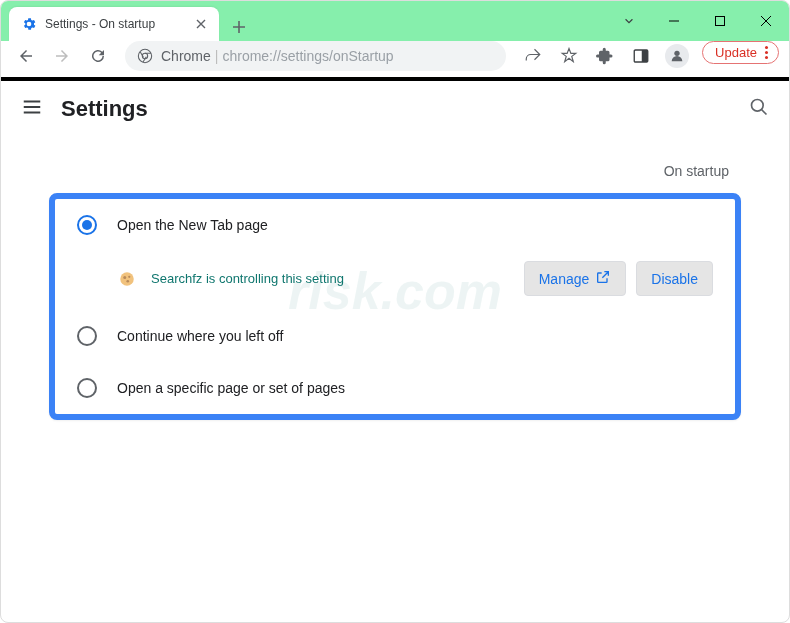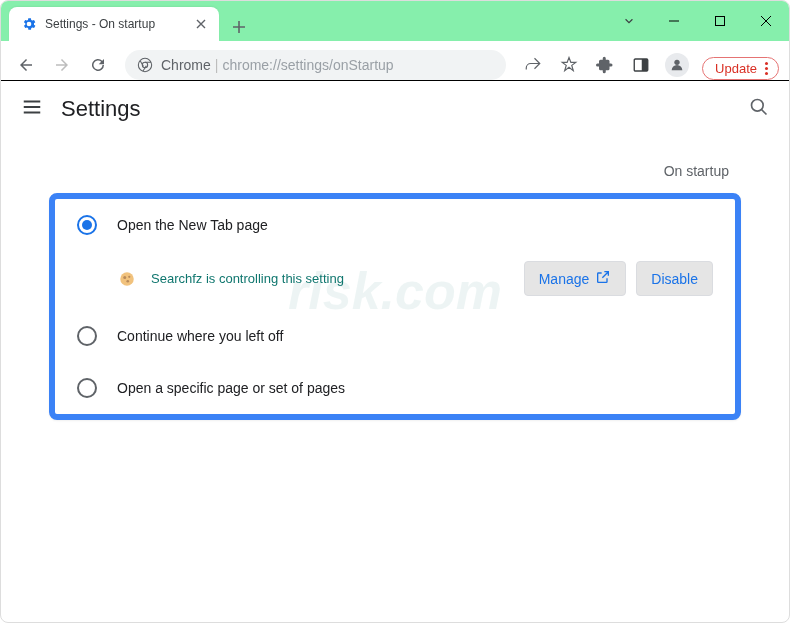--- a/index.html
+++ b/index.html
@@ -12,38 +12,38 @@
     .tab-favicon { width: 16px; height: 16px; color: #1a73e8; display: flex; align-items: center; justify-content: center; }
     .tab-title { font-size: 12px; color: #3c4043; flex: 1; white-space: nowrap; overflow: hidden; }
     .tab-close { width: 16px; height: 16px; display: flex; align-items: center; justify-content: center; color: #5f6368; cursor: pointer; border-radius: 50%; }
     .newtab-btn { width: 28px; height: 28px; display: flex; align-items: center; justify-content: center; margin-left: 6px; color: #5f6368; cursor: pointer; border-radius: 50%; }
     .window-controls { margin-left: auto; display: flex; align-items: center; height: 40px; }
     .win-btn { width: 46px; height: 40px; display: flex; align-items: center; justify-content: center; color: #000; cursor: pointer; }
     .win-btn svg { width: 12px; height: 12px; }
     .chev { width: 44px; display:flex; align-items:center; justify-content:center; }
     
     
-    .toolbar { height: 40px; display: flex; align-items: flex-end; padding: 0 10px; gap: 6px; border-bottom: 1px solid #000000; }
+    .toolbar { height: 40px; display: flex; align-items: flex-start; padding: 0 10px; gap: 6px; border-bottom: 4px solid #000000; }
     .nav-btn { width: 30px; height: 30px; display: flex; align-items: center; justify-content: center; color: #5f6368; cursor: pointer; border-radius: 50%; }
     .nav-btn.disabled { color: #bdbdbd; }
     .omnibox { flex: 1; display: flex; align-items: center; background: #f1f3f4; border-radius: 16px; height: 30px; padding: 0 12px; gap: 8px; margin: 0 6px; }
     .omnibox-icon { color: #5f6368; display: flex; }
     .omni-origin { font-size: 14px; color: #5f6368; }
     .omni-origin .sep { color: #bdbdbd; margin: 0 4px; }
     .omni-path { color: #9aa0a6; }
     .tool-icon { width: 30px; height: 30px; display: flex; align-items: center; justify-content: center; color: #5f6368; cursor: pointer; border-radius: 50%; }
     .avatar { width: 24px; height: 24px; background: #e8eaed; border-radius: 50%; display: flex; align-items: center; justify-content: center; color: #5f6368; }
     .update-pill { display: flex; align-items: center; gap: 8px; border: 1px solid #e57373; border-radius: 16px; padding: 3px 10px 3px 12px; color: #d93025; font-size: 13px; cursor: pointer; margin-left: 4px; }
     .menu-dots { display: flex; flex-direction: column; gap: 2px; }
     .menu-dots span { width: 3px; height: 3px; background: #d93025; border-radius: 50%; }
     
     
     .settings-header { height: 56px; display: flex; align-items: center; padding: 0 20px; gap: 18px; }
     .hamburger { cursor: pointer; color: #3c4043; }
-    .settings-title { font-size: 22px; color: #202124; font-weight: 400; }
+    .settings-title { font-size: 22px; color: #202124; font-weight: 700; }
     .search-icon { margin-left: auto; color: #5f6368; cursor: pointer; }
     
     
     .content { padding: 12px 48px; }
     .section-label { font-size: 14px; color: #5f6368; margin: 14px 12px 14px 12px; text-align: right; }
     .card { border: 6px solid #3b82f6; border-radius: 8px; background: #fff; box-shadow: 0 1px 2px rgba(60,64,67,0.08); }
     .radio-row { display: flex; align-items: center; padding: 14px 22px; gap: 20px; min-height: 52px; }
     .radio-outer { width: 20px; height: 20px; border: 2px solid #5f6368; border-radius: 50%; display: flex; align-items: center; justify-content: center; cursor: pointer; flex-shrink: 0; }
     .radio-outer.selected { border-color: #1a73e8; }
     .radio-inner { width: 10px; height: 10px; background: #1a73e8; border-radius: 50%; }

